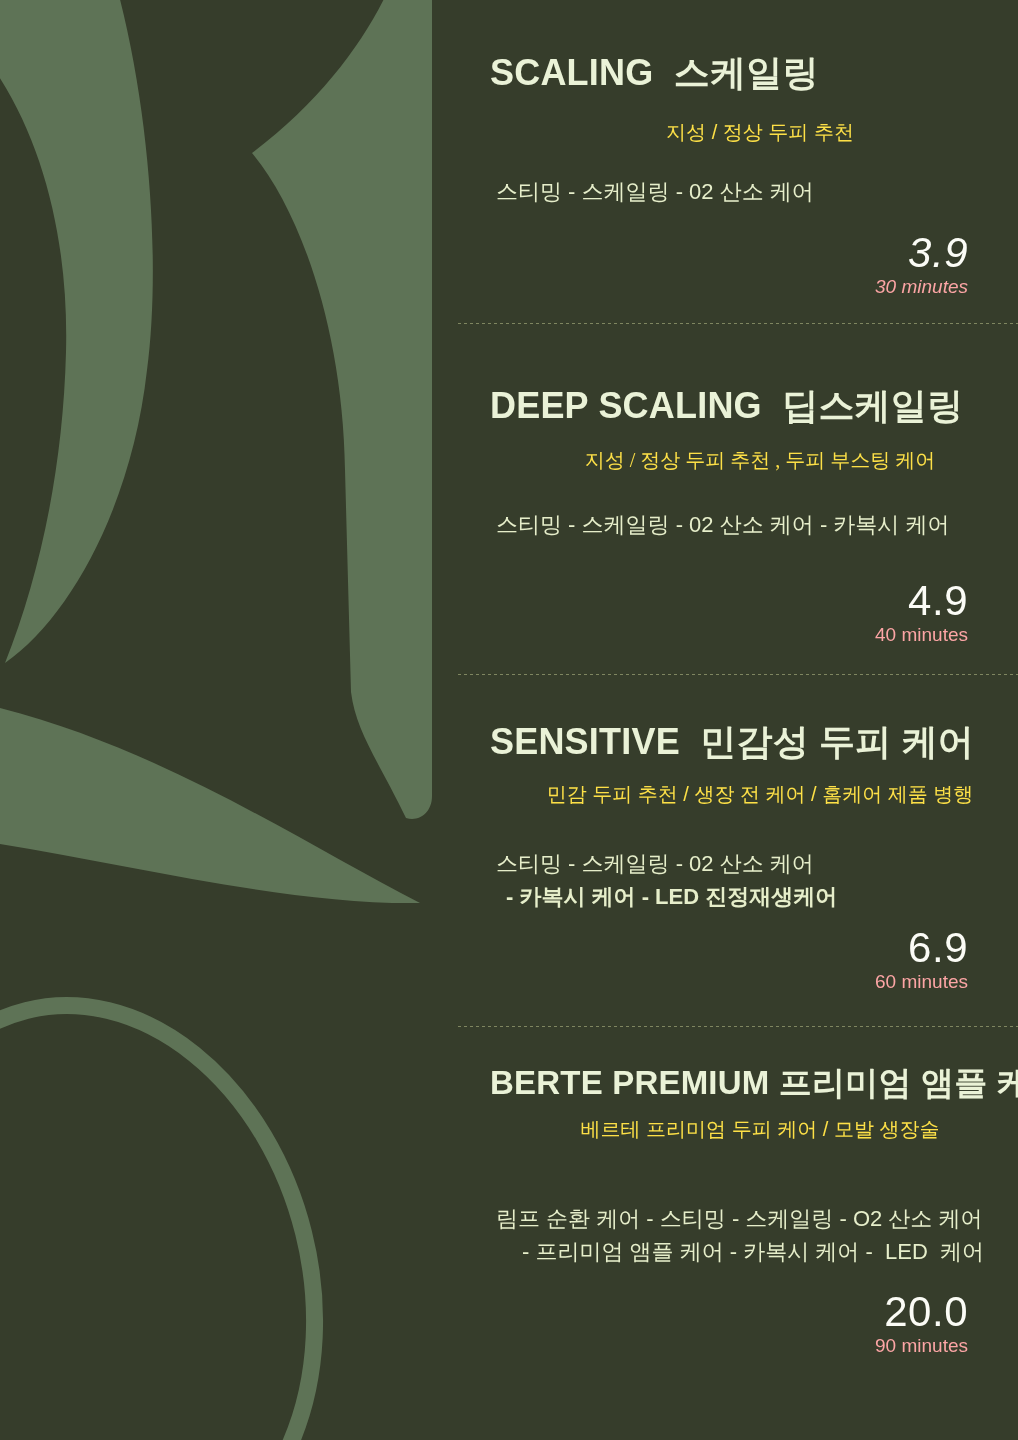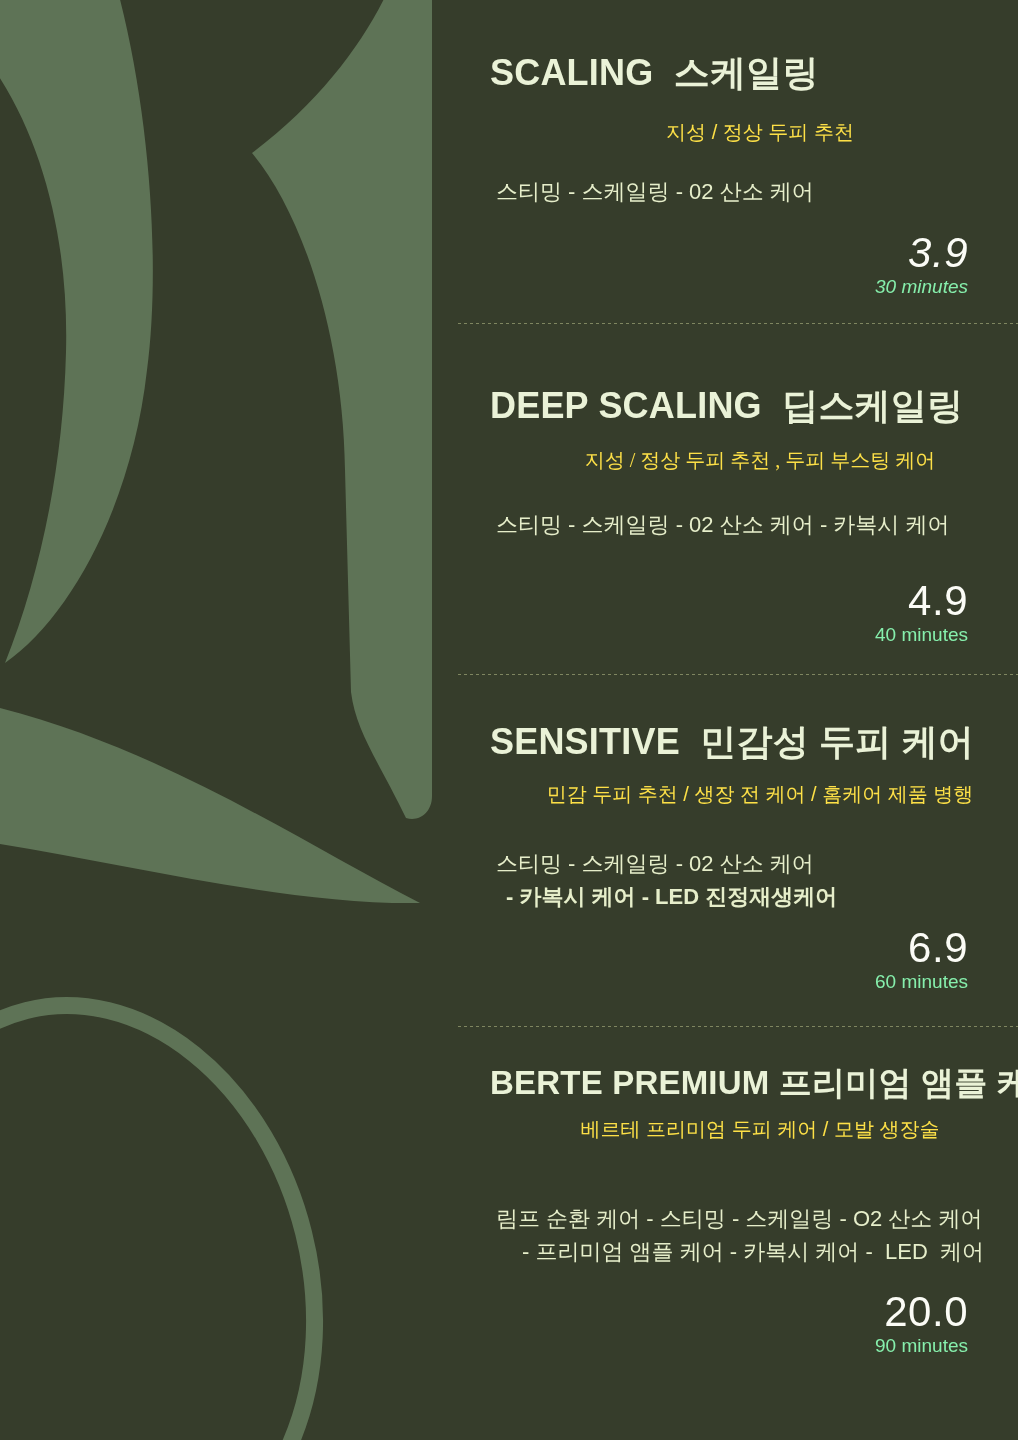--- a/index.html
+++ b/index.html
@@ -76,21 +76,21 @@
     color: #FBFCF6;
     letter-spacing: 0.5px;
   }
   .s1 .price-block { margin-top: 24px; font-style: italic; }
   .s2 .price-block { margin-top: 39px; }
   .s3 .price-block { margin-top: 14px; }
   .s4 .price-block { margin-top: 23px; }
   .duration {
     font-size: 19px;
     line-height: 1.2;
-    color: #86efac;
+    color: #fca5a5;
     margin-top: 2px;
   }
 
   .divider {
     height: 2px;
     width: 100%;
     margin-left: -32px;
     padding-right: 32px;
     box-sizing: content-box;
     background-image: repeating-linear-gradient(90deg, #7F8660 0 3px, transparent 3px 6px);

